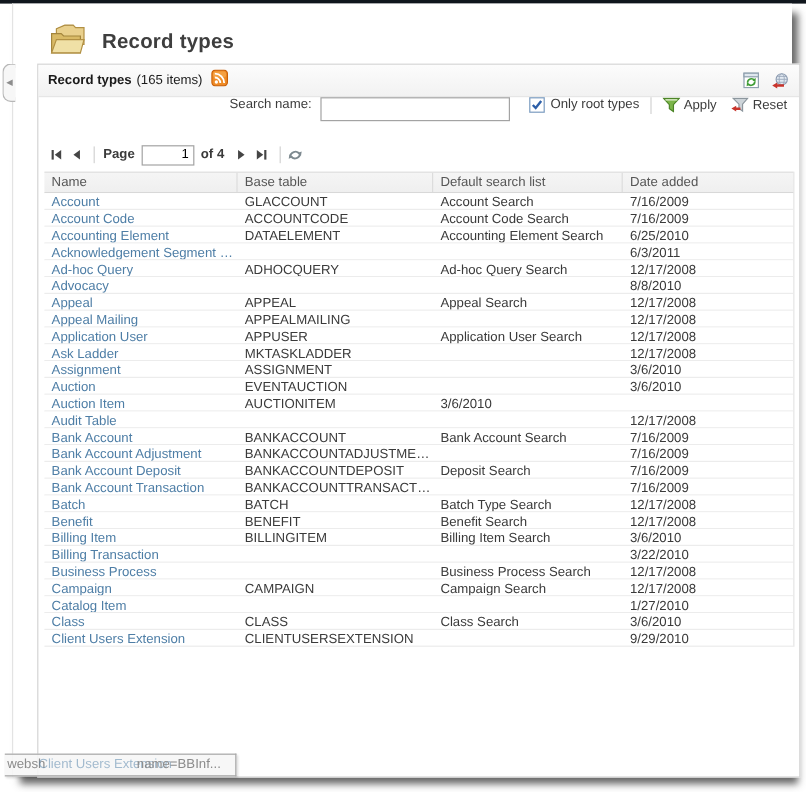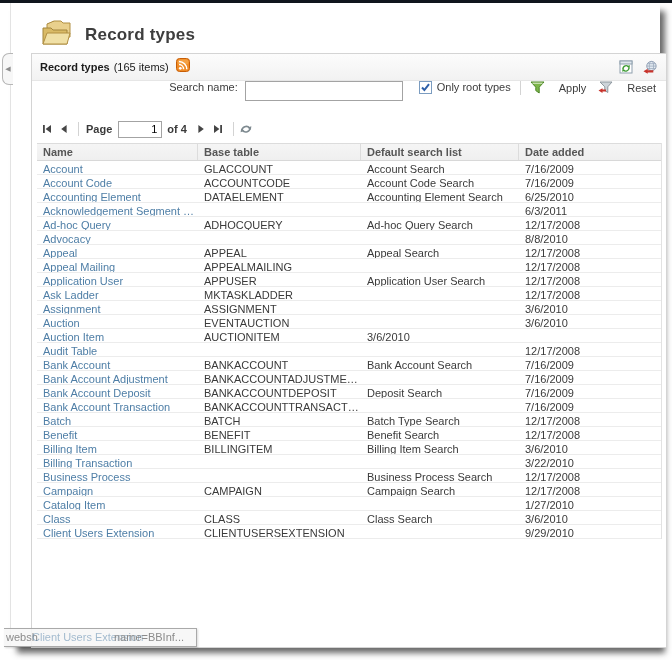--- a/index.html
+++ b/index.html
@@ -31,35 +31,35 @@
   .rss { margin-left:7px; cursor:pointer; }
 
   .search-row { height:34px; display:flex; align-items:flex-start; justify-content:flex-end;
     padding-right:10px; font-size:11px; color:#3c3c3c; }
   .search-label { margin-right:7px; }
   .search-input { width:158px; height:20px; border:1px solid #a3a3a3; font-size:11px; padding:0 4px;
     font-family:"Liberation Sans",sans-serif; margin-right:16px; }
   .checkbox { width:13px; height:13px; background:#fff; border:1px solid #7b9cc0; margin-right:5px;
     display:inline-flex; align-items:center; justify-content:center; cursor:pointer; }
   .vsep { width:1px; height:14px; background:#d3d3d3; margin:0 9px; }
-  .linkbtn { display:inline-flex; align-items:center; gap:14px; cursor:pointer; color:#3c3c3c; }
+  .linkbtn { display:inline-flex; align-items:center; gap:3px; cursor:pointer; color:#3c3c3c; }
   .linkbtn + .linkbtn { margin-left:12px; }
 
   .pager-row { height:28px; display:flex; align-items:center; padding-left:7px; font-size:11px; color:#333; }
   .navbtn { width:15px; height:15px; display:inline-flex; align-items:center; justify-content:center;
     cursor:pointer; margin-right:2px; }
   .pager-row .vsep { margin:0 5px; }
   .page-word { margin:0 6px 0 2px; font-weight:bold; color:#3a3a3a; }
   .page-input { width:44px; height:17px; border:1px solid #a3a3a3; font-size:11px; text-align:right;
     padding-right:4px; font-family:"Liberation Sans",sans-serif; }
   .of-word { margin:0 7px 0 5px; font-weight:bold; color:#3a3a3a; }
 
   .table-wrap { margin-left:5px; width:625px; border-right:1px solid #e2e2e2; }
   .thead { display:flex; height:18px; background:linear-gradient(#f5f5f5,#efefef);
-    border-top:1px solid #dcdcdc; border-bottom:1px solid #d8d8d8;font-weight:bold; }
+    border-top:1px solid #dcdcdc; border-bottom:1px solid #d8d8d8; }
   .thead .cell { color:#565656; font-size:11px; line-height:16px; }
   .cell { padding-left:6px; overflow:hidden; white-space:nowrap; text-overflow:ellipsis; }
   .c0 { width:161px; } .c1 { width:163px; } .c2 { width:158px; } .c3 { width:142px; }
   .thead .cell { border-right:1px solid #dcdcdc; }
   .thead .c3 { border-right:none; }
   .trow { display:flex; height:14px; border-bottom:1px solid #ececec; font-size:11px; line-height:17px;
     background:#fff; }
   .trow .cell { color:#3a3a3a; }
   .trow .c0 { color:#4e7ea6; cursor:pointer; }
 

